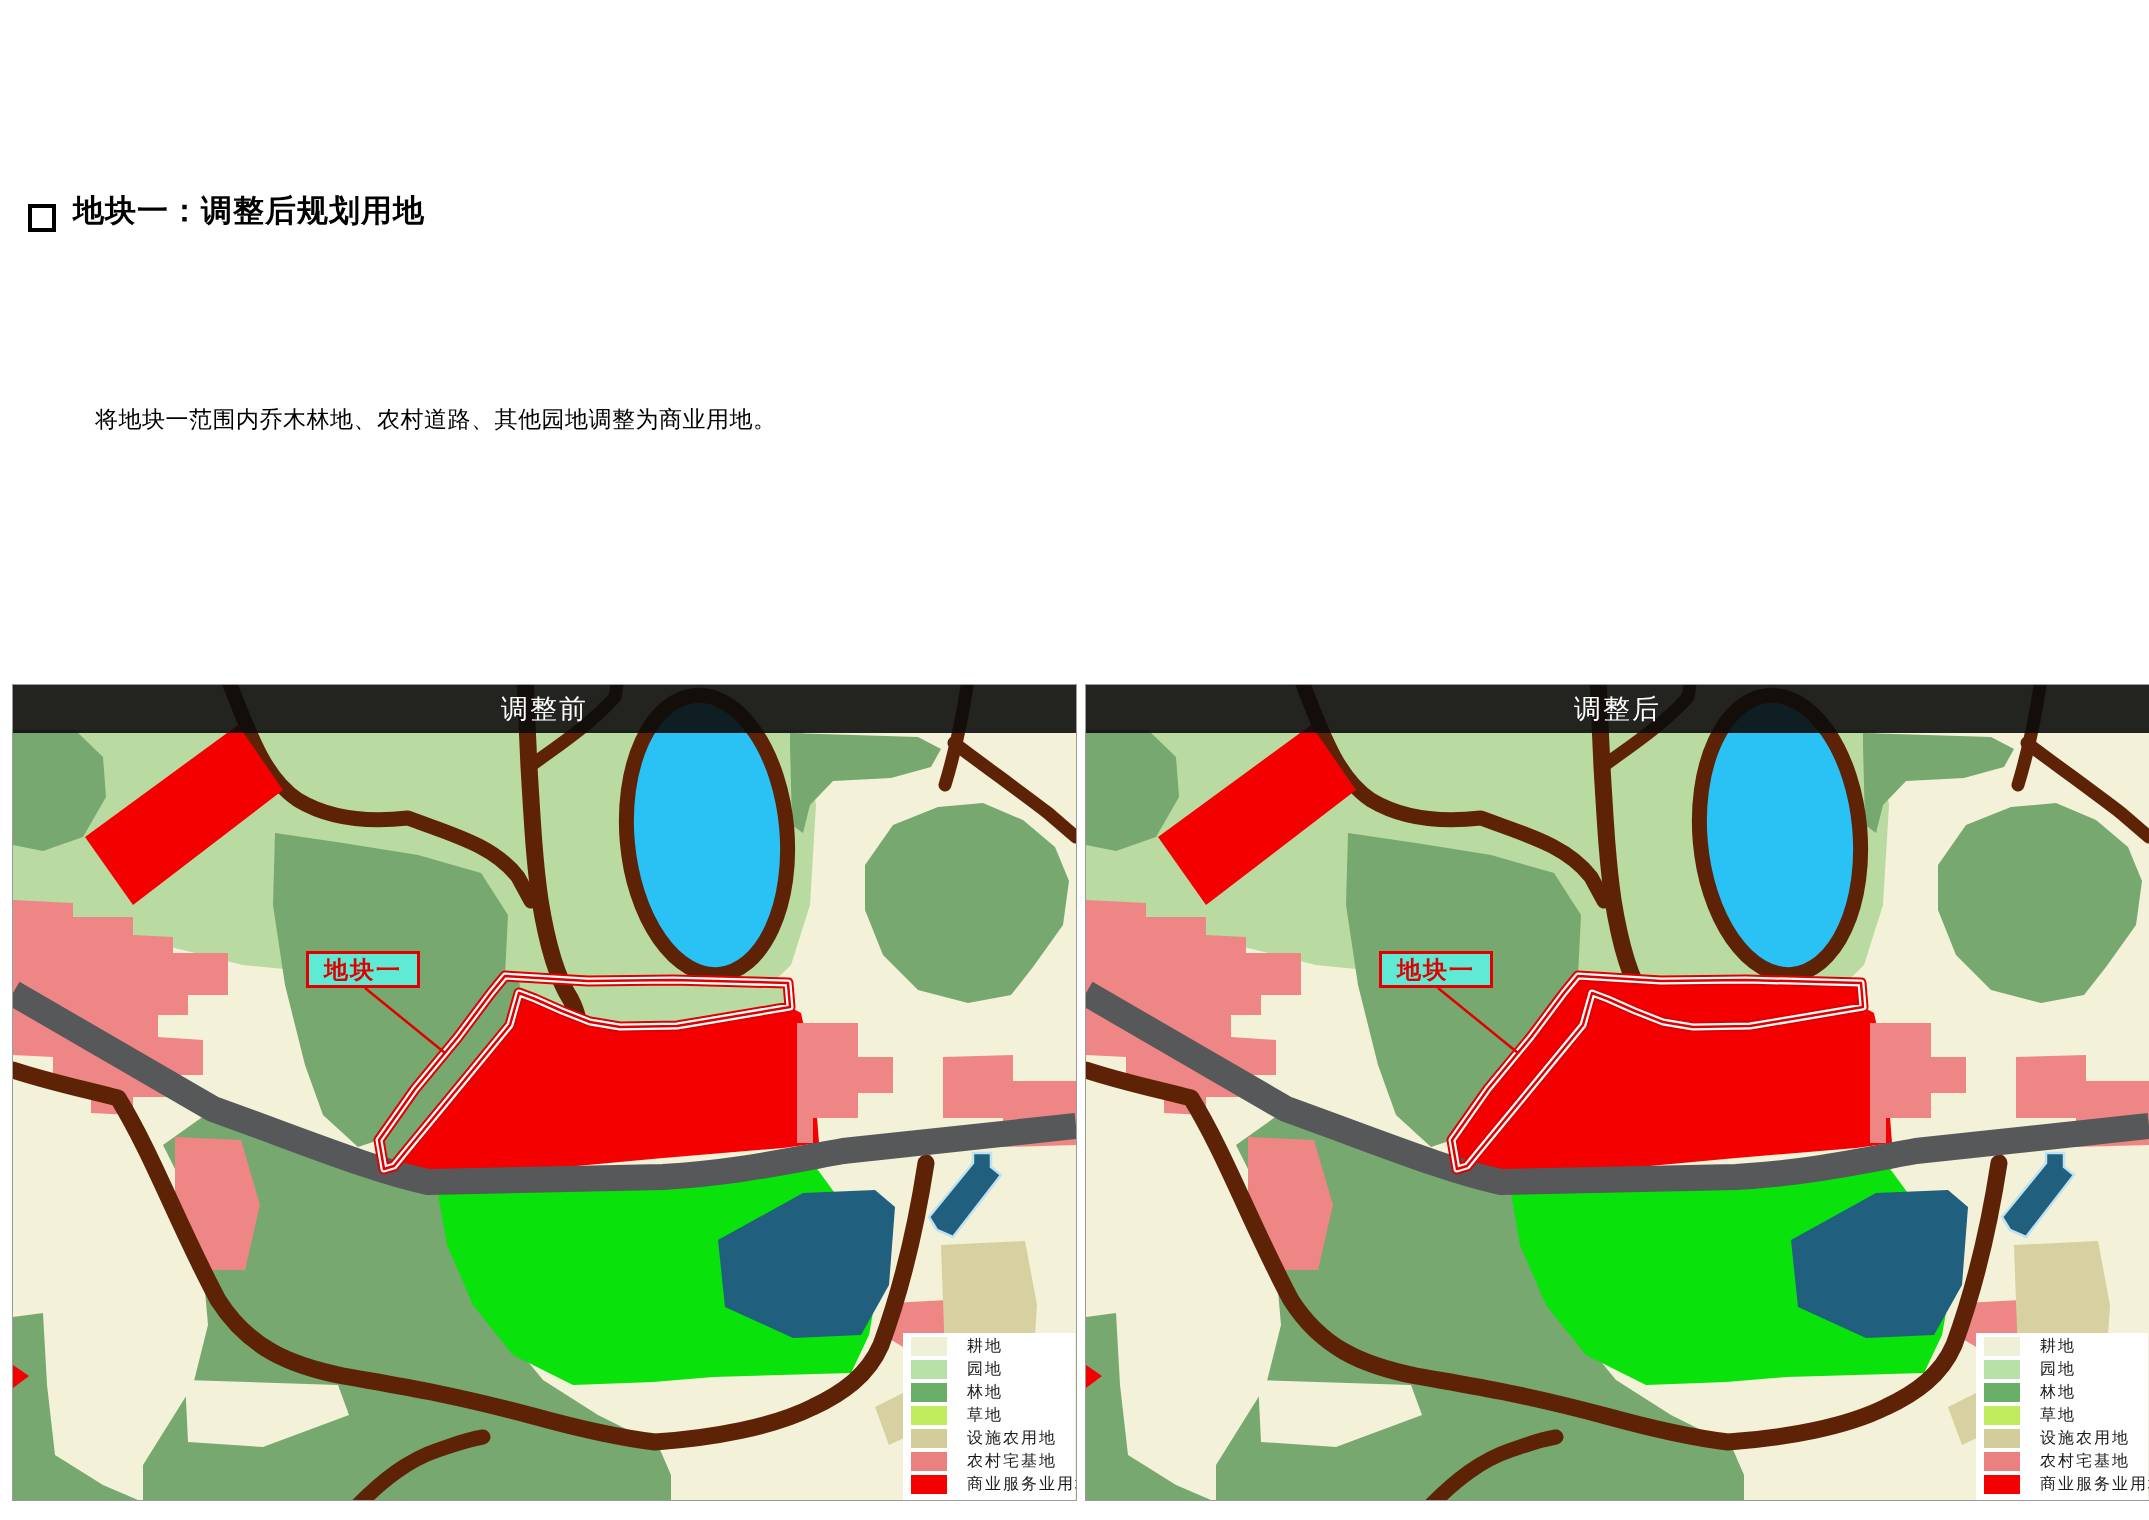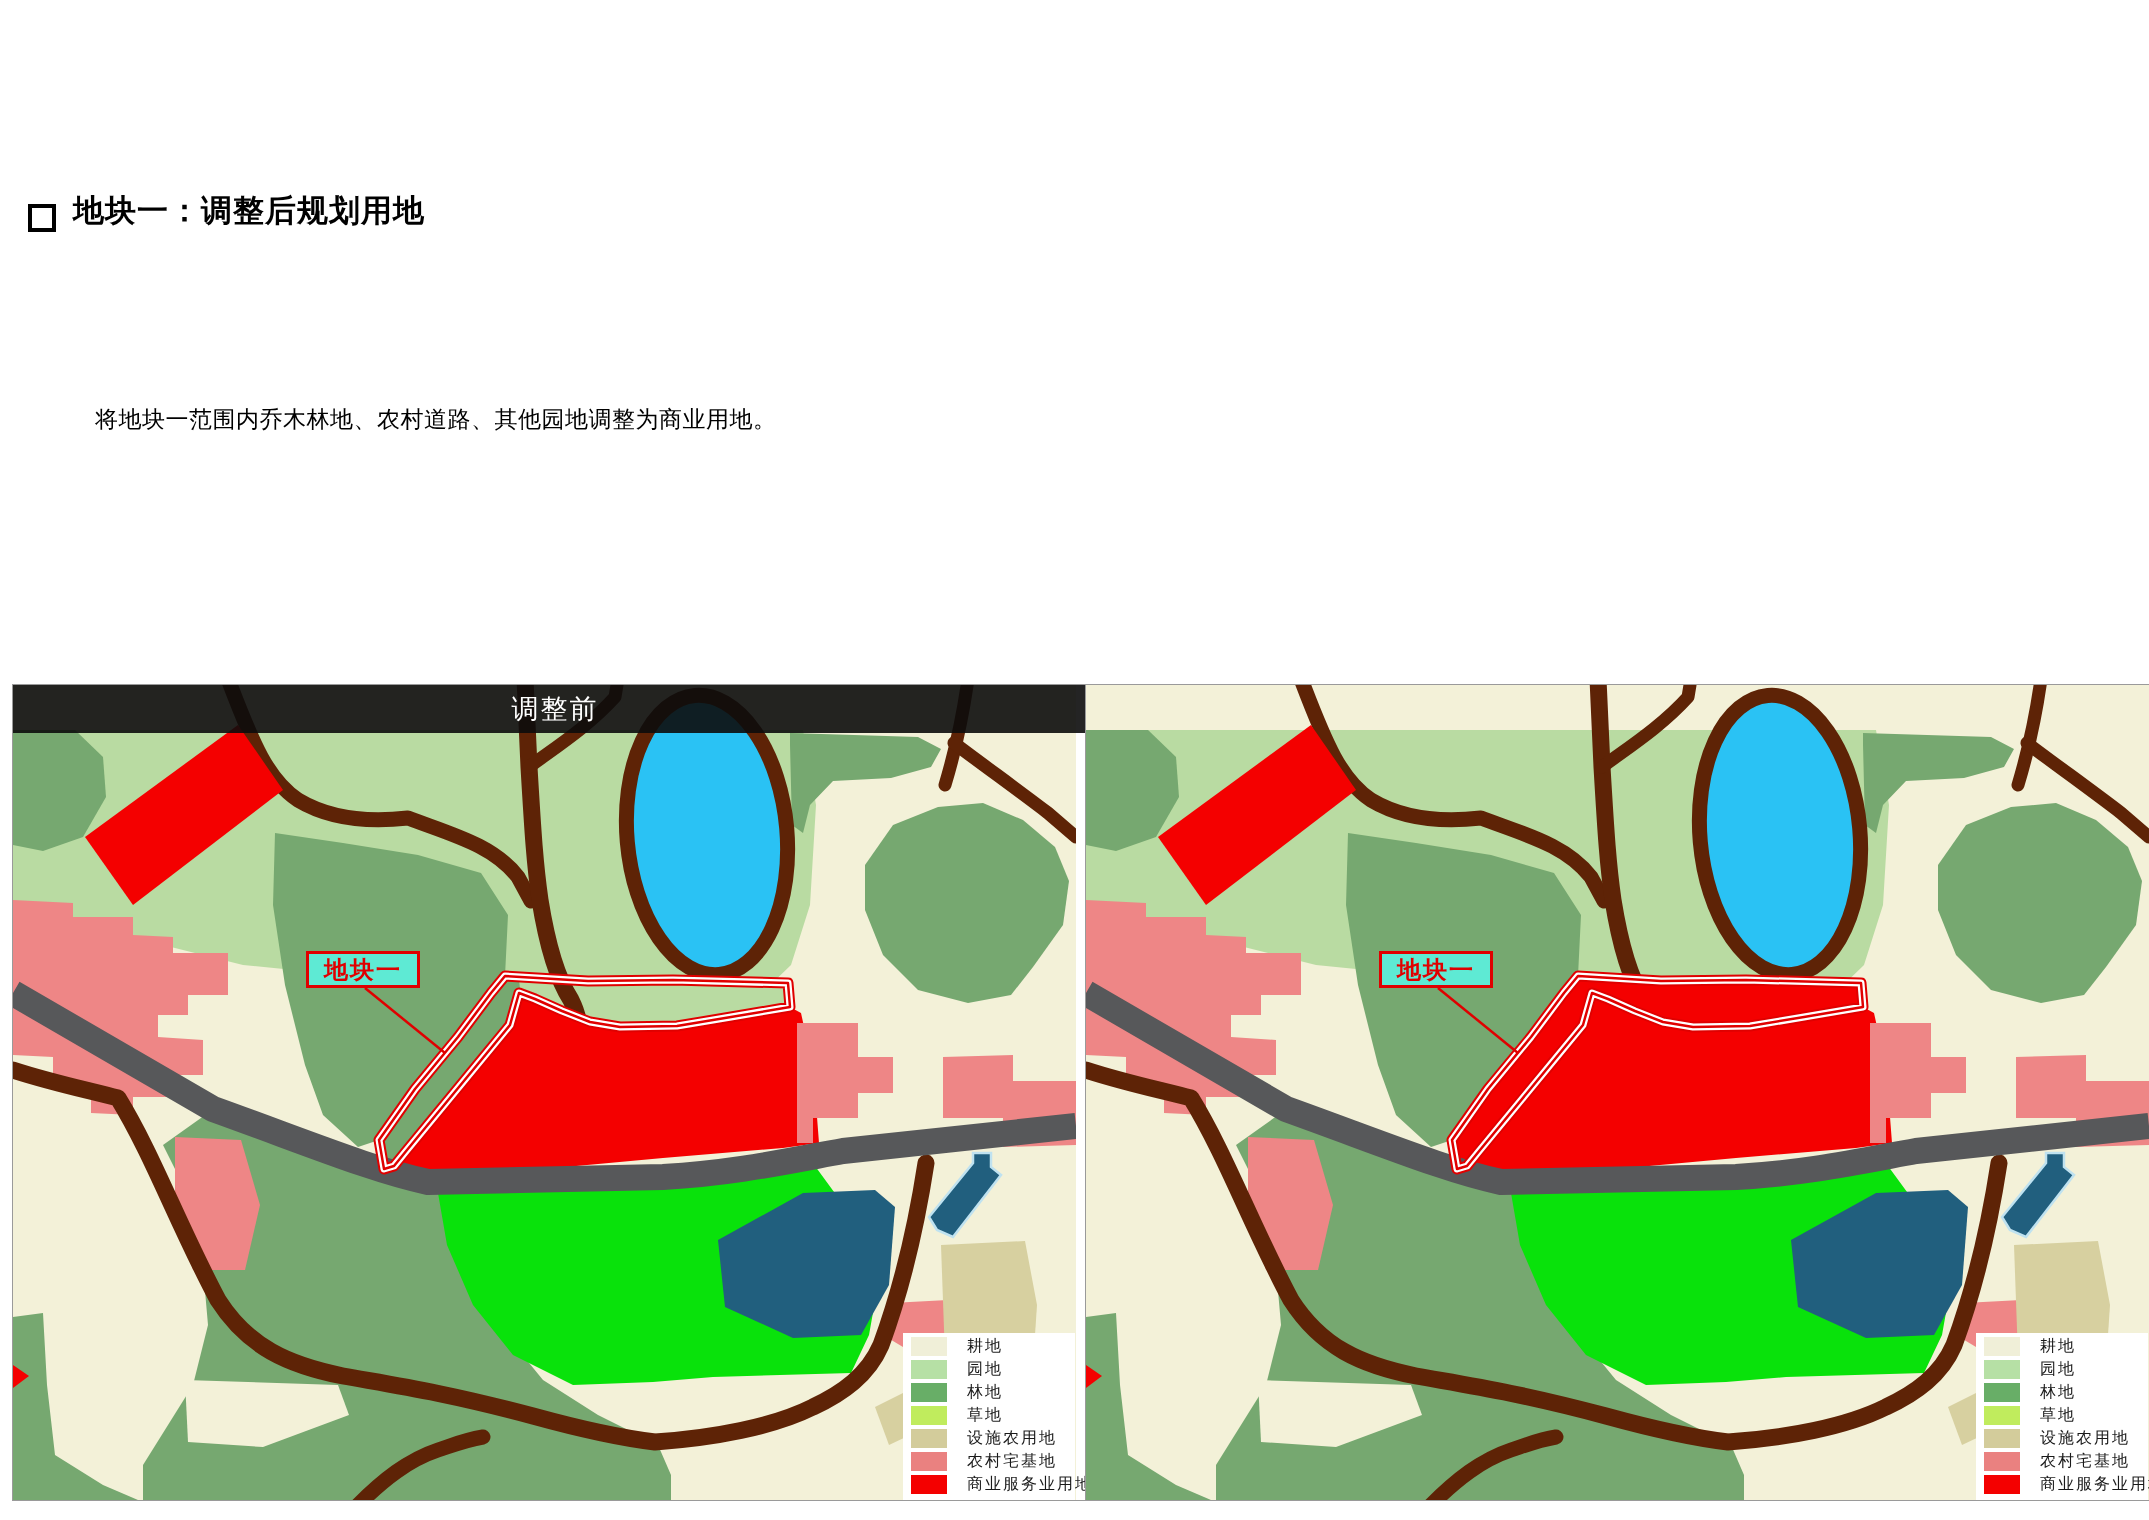--- a/index.html
+++ b/index.html
@@ -8,21 +8,21 @@
 
   .doc-title{position:absolute;left:28px;top:190px;display:flex;align-items:flex-end;}
   .title-square{display:inline-block;width:20px;height:20px;border:4px solid #000;
                 margin-right:17px;margin-top:2px;}
   .title-text{font-size:31px;font-weight:bold;color:#000;letter-spacing:1px;}
 
   .doc-body{position:absolute;left:95px;top:404px;font-size:23px;color:#000;
             letter-spacing:0.5px;}
 
   .map{position:absolute;top:685px;width:1063px;height:815px;outline:1px solid #9a9a9a;
-       overflow:hidden;padding-left:21px;}
+       overflow:hidden;}
   .map.left{left:13px;}
   .map.right{left:1086px;}
   .map svg{position:absolute;left:0;top:0;display:block;}
 
   .map-header{position:absolute;left:0;top:0;width:100%;height:48px;
               background:rgba(12,12,12,0.9);color:#fff;font-size:27px;
               display:flex;align-items:center;justify-content:center;
               letter-spacing:2px;}
 
   .plot-label{position:absolute;left:293px;top:266px;width:108px;height:31px;
@@ -153,20 +153,21 @@
       <polygon points="862,722 898,704 914,742 876,760" fill="#d7d0a0"></polygon>
       <polygon points="924,545 916,532 960,478 960,468 978,468 978,482 988,490 940,552" fill="#215f7e" stroke="#bfe2f0" stroke-width="2.5"></polygon>
       <path d="M0,385 C40,398 75,405 105,413 C140,470 165,540 205,615 C235,662 275,680 330,691 C380,700 430,707 520,731 C560,742 600,752 642,757 C700,753 760,742 800,722 C830,708 855,690 868,660 C890,600 905,530 913,478" fill="none" stroke="#5e2306" stroke-width="17" stroke-linecap="round" stroke-linejoin="round"></path>
       <path d="M345,820 C370,795 395,775 425,765 C440,760 452,755 470,752" fill="none" stroke="#5e2306" stroke-width="15" stroke-linecap="round" stroke-linejoin="round"></path>
       <path d="M0,308 L200,424 C300,460 360,485 415,497 L650,492 C720,488 770,477 830,466 L1063,441" fill="none" stroke="#57585a" stroke-width="26" stroke-linecap="butt" stroke-linejoin="round"></path>
       <path d="M492,291 L575,296 L660,295 L775,298 L777,322 L718,332 L664,341 L607,342 L577,337 L549,326 L522,314 L506,308 L497,340 L441,408 L394,465 L381,481 L371,484 L366,455 L402,404 L445,352 L478,308 Z" fill="none" stroke="#e00000" stroke-width="11" stroke-linecap="round" stroke-linejoin="round"></path>
       <path d="M492,291 L575,296 L660,295 L775,298 L777,322 L718,332 L664,341 L607,342 L577,337 L549,326 L522,314 L506,308 L497,340 L441,408 L394,465 L381,481 L371,484 L366,455 L402,404 L445,352 L478,308 Z" fill="none" stroke="#ffffff" stroke-width="7" stroke-linecap="round" stroke-linejoin="round"></path>
       <path d="M492,291 L575,296 L660,295 L775,298 L777,322 L718,332 L664,341 L607,342 L577,337 L549,326 L522,314 L506,308 L497,340 L441,408 L394,465 L381,481 L371,484 L366,455 L402,404 L445,352 L478,308 Z" fill="none" stroke="#e00000" stroke-width="2.5" stroke-linecap="round" stroke-linejoin="round"></path>
       <path d="M352,303 L432,368" fill="none" stroke="#e00000" stroke-width="2.5" stroke-linecap="butt" stroke-linejoin="round"></path>
     </svg>
+  <div class="map-header">调整后</div>
   <div class="plot-label">地块一</div>
   <div class="legend">
       <div class="legend-row">
         <span class="legend-swatch" style="background: rgb(240, 239, 216);"></span>
         <span class="legend-label">耕地</span>
       </div>
       <div class="legend-row">
         <span class="legend-swatch" style="background: rgb(182, 224, 165);"></span>
         <span class="legend-label">园地</span>
       </div>

